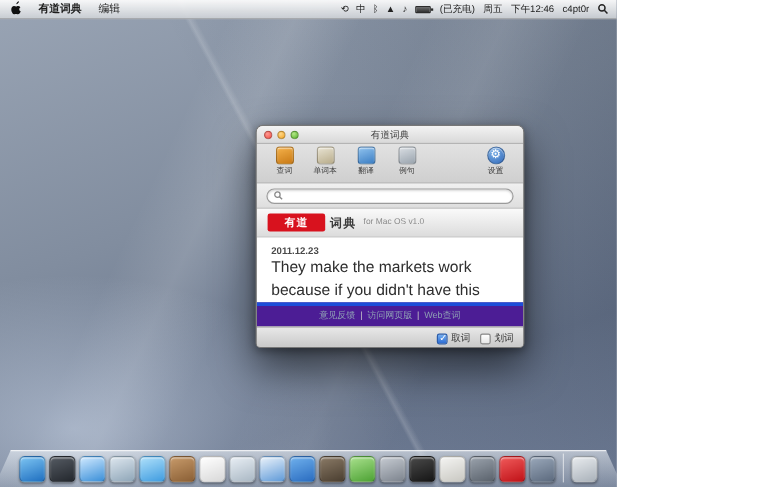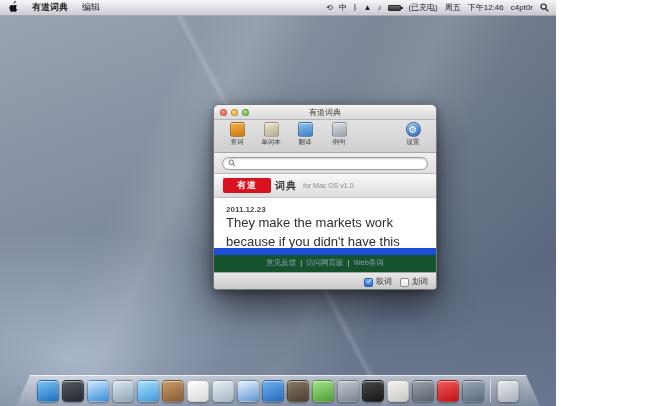--- a/index.html
+++ b/index.html
@@ -1,19 +1,19 @@
 <!DOCTYPE html>
 <html><head>
 <meta charset="utf-8">
 <style>
   *{margin:0;padding:0;box-sizing:border-box;}
   html,body{width:650px;height:406px;overflow:hidden;}
   body{font-family:"Liberation Sans","DejaVu Sans",sans-serif;-webkit-font-smoothing:antialiased;}
 
-  #desktop{position:relative;width:556px;height:406px;overflow:hidden;
+  #desktop{position:relative;width:514px;height:406px;overflow:hidden;
     background:
       radial-gradient(ellipse 60% 45% at 12% 88%, rgba(208,220,238,0.55), rgba(208,220,238,0) 70%),
       linear-gradient(115deg, rgba(255,255,255,0) 28%, rgba(255,255,255,0.13) 36%, rgba(255,255,255,0) 44%),
       linear-gradient(115deg, rgba(255,255,255,0) 52%, rgba(255,255,255,0.10) 61%, rgba(255,255,255,0) 71%),
       linear-gradient(62deg, rgba(255,255,255,0) 49.5%, rgba(255,255,255,0.16) 50%, rgba(255,255,255,0) 50.8%),
       linear-gradient(245deg, rgba(18,28,44,0.20), rgba(0,0,0,0) 55%),
       linear-gradient(160deg,#99a4b4 0%,#818d9f 40%,#66738a 75%,#74829c 100%);
   }
 
   
@@ -64,21 +64,21 @@
   #banner{height:24px;flex:0 0 auto;display:flex;align-items:center;gap:4px;padding:0 9px;
     background:linear-gradient(#fafafa,#dcdcdc);border-bottom:1px solid #c2c2c2;}
   .logo-red{background:#d8121e;color:#fff;font-weight:bold;font-size:9px;padding:1px 14px;border-radius:2px;letter-spacing:1px;}
   .logo-dark{font-weight:bold;font-size:10px;color:#3a3a3a;letter-spacing:1px;}
   .logo-suffix{font-size:7px;color:#8a8a8a;margin-left:2px;}
 
   #content{flex:1;background:#fff;padding:7px 12px 0;overflow:hidden;}
   .c-date{font-size:8px;font-weight:bold;color:#4a4a4a;margin-bottom:0;}
   .c-en{font-size:13px;color:#2e2e2e;line-height:1.45;}
 
-  #footer-links{flex:0 0 auto;background:#14532d;border-top:7px solid #1d4ed8;
+  #footer-links{flex:0 0 auto;background:#4c1d95;border-top:3px solid #1d4ed8;
     text-align:center;font-size:7.5px;color:#9aa6b4;padding:3px 0 4px;}
   .flink{color:#8fa0b4;cursor:pointer;padding:0 2px;}
   .fsep{color:#c9c9c9;padding:0 2px;}
 
   #statusbar{height:17px;flex:0 0 auto;display:flex;align-items:center;justify-content:flex-end;gap:8px;
     padding:0 8px;background:linear-gradient(#e8e8e8,#c9c9c9);border-top:1px solid #a5a5a5;}
   .opt{display:flex;align-items:flex-end;gap:3px;font-size:8px;color:#333;}
   .cb{width:9px;height:9px;border:1px solid #8b8b8b;border-radius:2px;position:relative;
     background:linear-gradient(#fff,#e6e6e6);flex:0 0 auto;}
   .cb.checked{background:linear-gradient(#74aef0,#2c6cd4);border-color:#2a5cab;}

